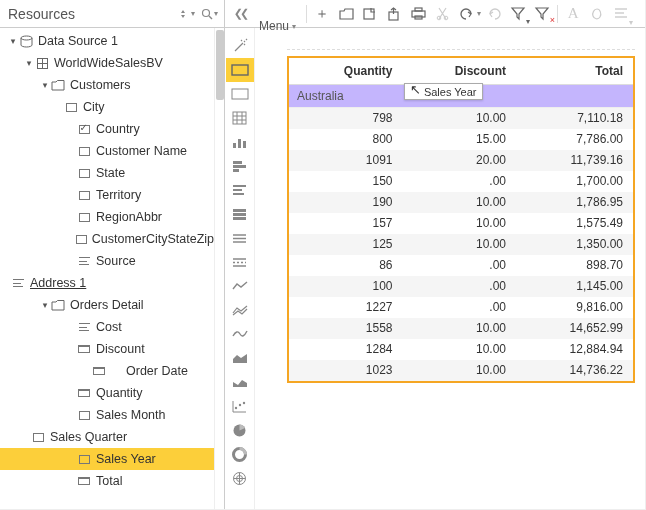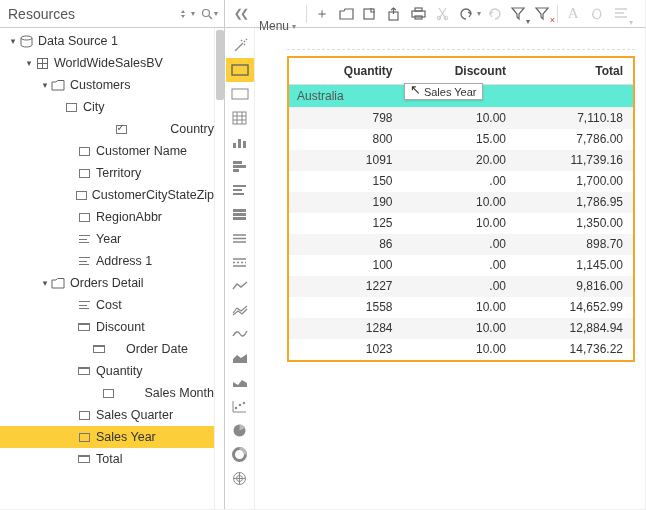--- a/index.html
+++ b/index.html
@@ -46,21 +46,21 @@
   .workarea { flex:1; display:flex; }
   .palette-wrap { width:30px; border-right:1px solid #eee; display:flex; }
   .palette { width:30px; display:flex; flex-direction:column; align-items:center; padding-top:6px; gap:0; }
   .pbtn { width:28px; height:24px; display:flex; align-items:center; justify-content:center; color:#777; cursor:pointer; }
   .pbtn.active { background:#fccf3a; color:#555; }
 
   .canvas { flex:1; padding:22px 10px 10px 32px; overflow:hidden; }
   .report { border:2px solid #f5a623; width:100%; }
   .report table { width:100%; border-collapse:collapse; table-layout:fixed; }
   .report th { text-align:right; font-weight:bold; font-size:12px; padding:6px 10px 6px 6px; border-bottom:1px solid #ddd; }
-  .group-row td { text-align:left; padding:4px 8px; color:#555; font-size:12px; background:#5eead4; border-bottom:1px solid #eee; position:relative; }
+  .group-row td { text-align:left; padding:4px 8px; color:#555; font-size:12px; background:#c4b5fd; border-bottom:1px solid #eee; position:relative; }
   .report tbody.data tr td { text-align:right; padding:3px 10px 3px 6px; font-size:12px; height:21px; }
   .report tbody.data tr:nth-child(odd) td { background:#f5f5f5; }
   .report tbody.data tr:nth-child(even) td { background:#fff; }
 
   .drag-tip { position:absolute; border:1px solid #aaa; background:#fff; padding:1px 5px; font-size:11px; color:#333; display:flex; align-items:center; gap:3px; z-index:5; left:115px; top:-2px; box-shadow:0 1px 2px rgba(0,0,0,.15); white-space: nowrap; }
   .drag-tip .cur { font-size:13px; line-height:1; transform:translateY(-2px); }
   
   .canvas-outer { border-top:1px dashed #ddd; margin-top:-1px; padding-top:6px; height:100%; }
 </style>
 </head>
@@ -118,67 +118,74 @@
             </span>
             <span class="lbl">Customers</span>
           </div>
           <div class="node" style="padding-left: 53px;">
             <span class="arr"></span>
             <span class="ticon">
               <span class="sq"></span>
             </span>
             <span class="lbl">City</span>
           </div>
-          <div class="node" style="padding-left: 66px; justify-content: space-between;">
+          <div class="node" style="padding-left: 66px;">
             <span class="arr"></span>
             <span class="ticon">
               <span class="sq check"></span>
             </span>
             <span class="lbl">Country</span>
           </div>
           <div class="node" style="padding-left: 66px;">
             <span class="arr"></span>
             <span class="ticon">
               <span class="sq"></span>
             </span>
             <span class="lbl">Customer Name</span>
           </div>
           <div class="node" style="padding-left: 66px;">
             <span class="arr"></span>
             <span class="ticon">
               <span class="sq"></span>
             </span>
+            <span class="lbl">State</span>
+          </div>
+          <div class="node" style="padding-left: 66px;">
+            <span class="arr"></span>
+            <span class="ticon">
+              <span class="sq"></span>
+            </span>
             <span class="lbl">Territory</span>
           </div>
           <div class="node" style="padding-left: 66px;">
             <span class="arr"></span>
             <span class="ticon">
               <span class="sq"></span>
             </span>
+            <span class="lbl">RegionAbbr</span>
+          </div>
+          <div class="node" style="padding-left: 66px;">
+            <span class="arr"></span>
+            <span class="ticon">
+              <span class="sq"></span>
+            </span>
             <span class="lbl">CustomerCityStateZip</span>
           </div>
           <div class="node" style="padding-left: 66px;">
             <span class="arr"></span>
             <span class="ticon">
-              <span class="sq"></span>
-            </span>
-            <span class="lbl">RegionAbbr</span>
-          </div>
-          <div class="node" style="padding-left: 66px;">
-            <span class="arr"></span>
-            <span class="ticon">
               <span class="bars">
                 <span></span>
                 <span></span>
                 <span></span>
               </span>
             </span>
-            <span class="lbl">Year</span>
-          </div>
-          <div class="node" style="padding-left: 66px;">
+            <span class="lbl">Source</span>
+          </div>
+          <div class="node" style=" text-decoration: underline;">
             <span class="arr"></span>
             <span class="ticon">
               <span class="bars">
                 <span></span>
                 <span></span>
                 <span></span>
               </span>
             </span>
             <span class="lbl">Address 1</span>
           </div>
@@ -216,28 +223,28 @@
             </span>
             <span class="lbl">Order Date</span>
           </div>
           <div class="node" style="padding-left: 66px;">
             <span class="arr"></span>
             <span class="ticon">
               <span class="chip"></span>
             </span>
             <span class="lbl">Quantity</span>
           </div>
-          <div class="node" style="padding-left: 66px; justify-content: space-between;">
+          <div class="node" style="padding-left: 66px;">
             <span class="arr"></span>
             <span class="ticon">
               <span class="sq"></span>
             </span>
             <span class="lbl">Sales Month</span>
           </div>
-          <div class="node" style="padding-left: 66px;">
+          <div class="node" style=" margin-left: 20px;">
             <span class="arr"></span>
             <span class="ticon">
               <span class="sq"></span>
             </span>
             <span class="lbl">Sales Quarter</span>
           </div>
           <div class="node selected" style="padding-left: 66px;">
             <span class="arr"></span>
             <span class="ticon">
               <span class="sq"></span>
@@ -511,20 +518,25 @@
                     <td>150</td>
                     <td>.00</td>
                     <td>1,700.00</td>
                   </tr>
                   <tr>
                     <td>190</td>
                     <td>10.00</td>
                     <td>1,786.95</td>
                   </tr>
                   <tr>
+                    <td>157</td>
+                    <td>10.00</td>
+                    <td>1,575.49</td>
+                  </tr>
+                  <tr>
                     <td>125</td>
                     <td>10.00</td>
                     <td>1,350.00</td>
                   </tr>
                   <tr>
                     <td>86</td>
                     <td>.00</td>
                     <td>898.70</td>
                   </tr>
                   <tr>

